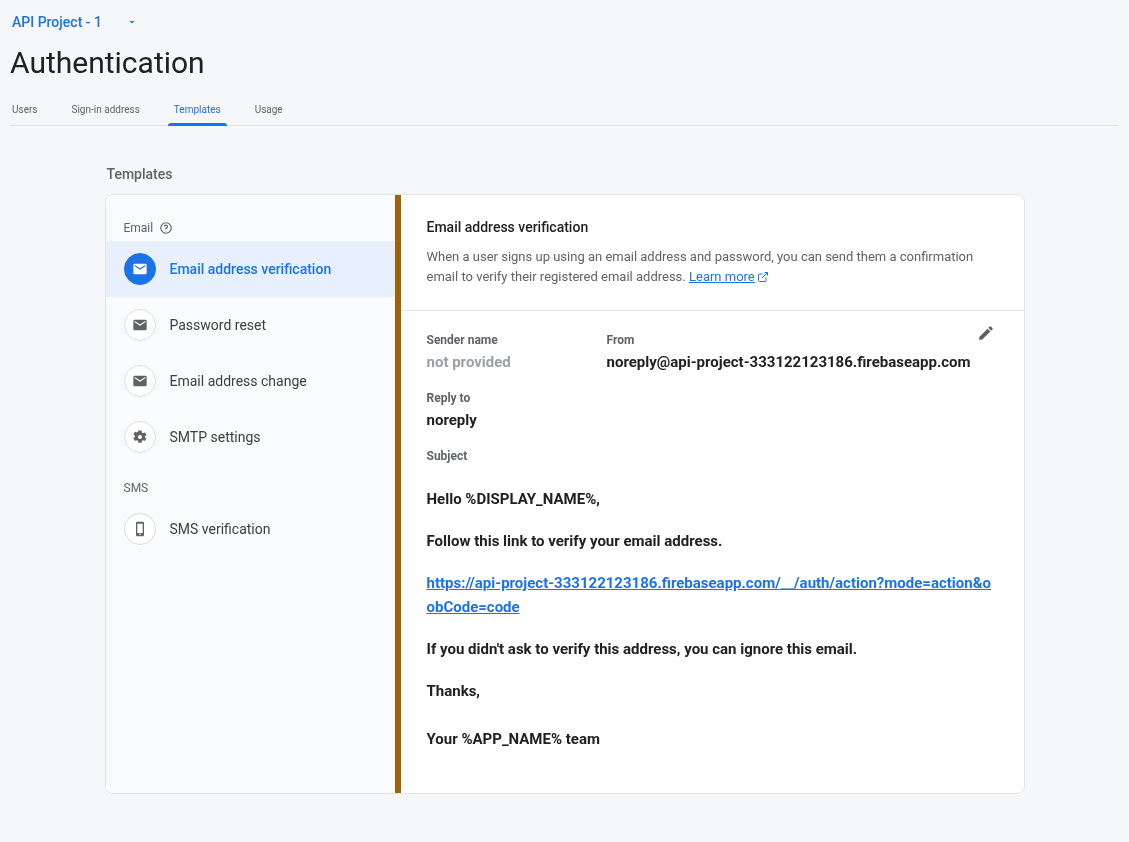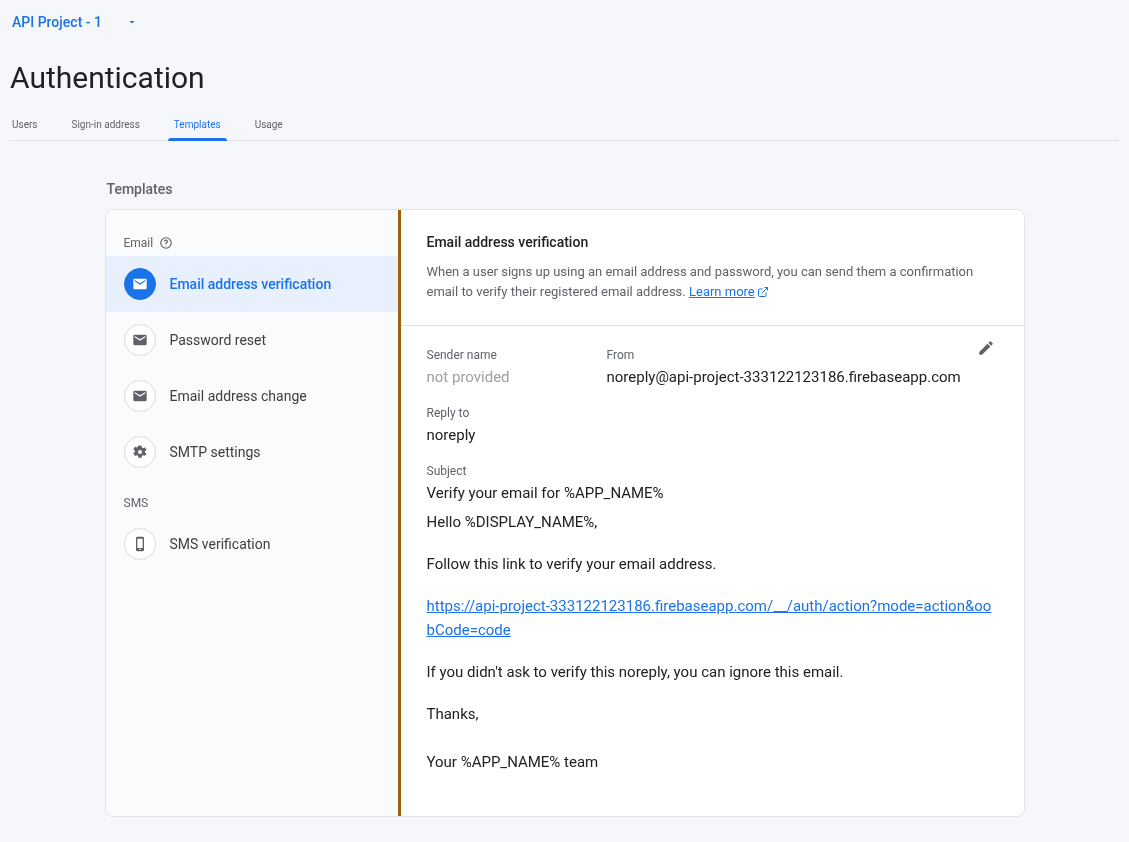--- a/index.html
+++ b/index.html
@@ -21,21 +21,21 @@
     color: #1a73e8;
     font-size: 14px;
     font-weight: 500;
     cursor: pointer;
     padding: 4px 2px;
   }
   .project-selector svg { fill: #1a73e8; }
   h1.page-title {
     font-size: 30px;
     font-weight: 400;
-    margin: 26px 0 14px 0;
+    margin: 11px 0 14px 0;
     color: #202124;
   }
   .tabs {
     display: flex;
     gap: 30px;
     border-bottom: 1px solid #e0e3e8;
   }
   .tab {
     padding: 10px 2px;
     font-size: 10px;
@@ -68,21 +68,21 @@
   }
   .card {
     display: flex;
     background: #fff;
     border: 1px solid #e0e3e8;
     border-radius: 8px;
     overflow: hidden;
   }
   .sidebar {
     width: 295px;
-    border-right: 3px solid #a16207;
+    border-right: 6px solid #a16207;
     padding-top: 20px;
     background: #fafbfd;
   }
   .group-label {
     display: flex;
     align-items: center;
     gap: 6px;
     font-size: 12px;
     color: #5f6368;
     padding: 6px 18px;
@@ -154,21 +154,21 @@
     display:flex;align-items:center;justify-content:center;
     cursor: pointer;
     border-radius: 50%;
   }
   .edit-btn svg { width: 18px; height: 18px; fill: #5f6368; }
   .field-row {
     display: flex;
     gap: 40px;
     margin-bottom: 20px;
   }
-  .field { flex: 0 0 auto; }
+  .field { flex: 0 0 auto; font-weight: bold; }
   .field.sender { width: 140px; }
   .field-label {
     font-size: 12px;
     color: #5f6368;
     margin-bottom: 6px;
   }
   .field-value {
     font-size: 15px;
     color: #202124;
   }
@@ -299,31 +299,30 @@
             <div class="field-label">From</div>
             <div class="field-value">noreply@api-project-333122123186.firebaseapp.com</div>
           </div>
         </div>
 
         <div class="field" style="margin-bottom:20px;">
           <div class="field-label">Reply to</div>
           <div class="field-value">noreply</div>
         </div>
 
-        <div class="field" style="margin-bottom:8px;">
+        <div class="field" style="margin-bottom:24px;">
           <div class="field-label">Subject</div>
-          <div class="field-value">Verify your email for %APP_NAME%</div>
         </div>
 
         <div class="field">
           <div class="msg">
             <p>Hello %DISPLAY_NAME%,</p>
             <p>Follow this link to verify your email address.</p>
             <p><a href="#">https://api-project-333122123186.firebaseapp.com/__/auth/action?mode=action&amp;oobCode=code</a></p>
-            <p>If you didn't ask to verify this noreply, you can ignore this email.</p>
+            <p>If you didn't ask to verify this address, you can ignore this email.</p>
             <p style="margin-bottom:24px;">Thanks,</p>
             <p>Your %APP_NAME% team</p>
           </div>
         </div>
       </div>
     </div>
   </div>
 </div>
 
 </body></html>

